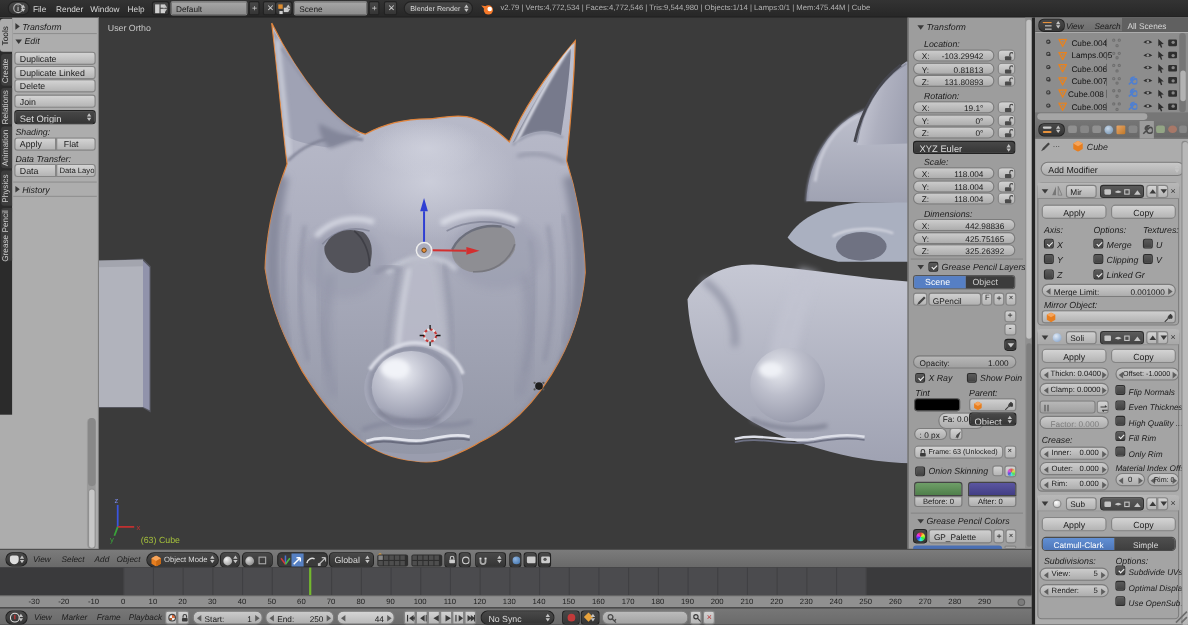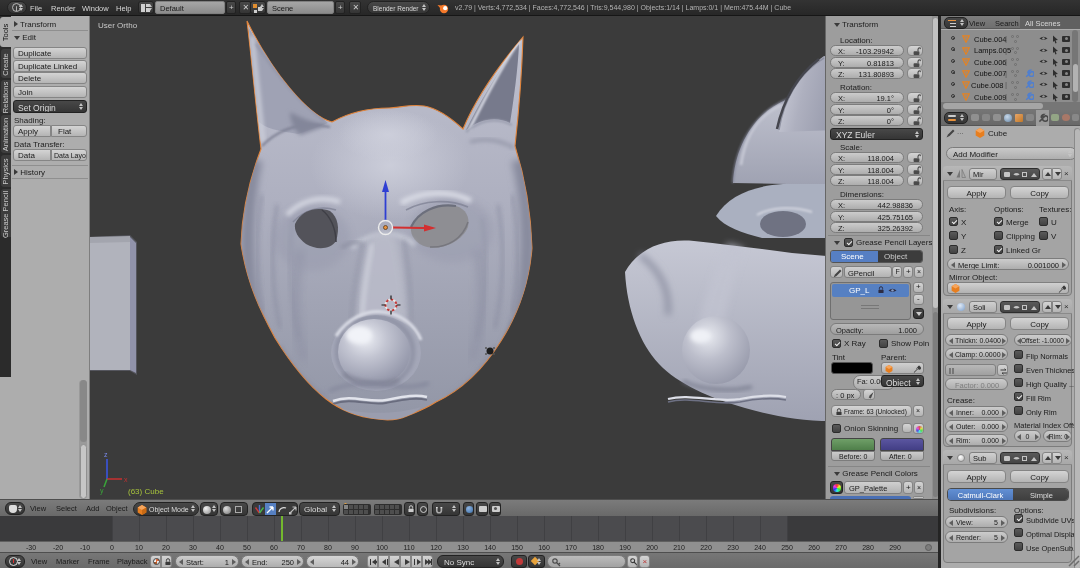--- a/index.html
+++ b/index.html
@@ -3,21 +3,21 @@
 <meta charset="utf-8">
 <style>
 * { margin:0; padding:0; box-sizing:border-box; }
 html,body { width:1080px; height:568px; overflow:hidden; }
 body { position:relative; background:#3b3b3b; font-family:"Liberation Sans", sans-serif; color:#1a1a1a; }
 .abs { position:absolute; }
 .btn { position:absolute; background:linear-gradient(#d4d4d4,#b4b4b4); border:1px solid #858585; border-radius:3px; font-size:8px; color:#1a1a1a; text-align:center; overflow:hidden; }
 .dbtn { position:absolute; background:linear-gradient(#484848,#353535); border:1px solid #222; border-radius:3px; color:#dcdcdc; font-size:8.5px; overflow:hidden; }
 .fld { position:absolute; background:linear-gradient(#d0d0d0,#b2b2b2); border:1px solid #808080; border-radius:6px; font-size:7.5px; color:#1a1a1a; overflow:hidden; }
 .cap { position:absolute; background:linear-gradient(#cccccc,#adadad); border:1px solid #7c7c7c; border-radius:7px; font-size:7.5px; color:#1a1a1a; overflow:hidden; }
-.lab { position:absolute; font-size:8px; color:#1c1c1c; white-space:nowrap; }
+.lab { position:absolute; font-size:8px; color:#1c1c1c; white-space:nowrap;font-style:italic; }
 #vhead .lab, #timeline .lab { font-size:7.5px; }
 .wlab { position:absolute; font-size:8px; color:#d8d8d8; white-space:nowrap; }
 .chk { position:absolute; width:9px; height:9px; background:linear-gradient(#5a5a5a,#424242); border:1px solid #2c2c2c; border-radius:2px; }
 .chk.on::after { content:""; position:absolute; left:1.5px; top:1.5px; width:4px; height:2px; border-left:1.5px solid #f0f0f0; border-bottom:1.5px solid #f0f0f0; transform:rotate(-45deg); }
 .tu,.td,.tl,.tr { display:inline-block; width:0; height:0; }
 .td { border-left:3px solid transparent; border-right:3px solid transparent; border-top:4px solid #3a3a3a; }
 .tu { border-left:3px solid transparent; border-right:3px solid transparent; border-bottom:4px solid #3a3a3a; }
 .tr { border-top:3px solid transparent; border-bottom:3px solid transparent; border-left:4px solid #3a3a3a; }
 .tl { border-top:3px solid transparent; border-bottom:3px solid transparent; border-right:4px solid #3a3a3a; }
 .tl.g { border-right-color:#5e5e5e; } .tr.g { border-left-color:#5e5e5e; }
@@ -447,34 +447,20 @@
   <div class="btn" style="left:66px;top:250px;width:10px;height:12px;">
       <span style="position:absolute;left:2.5px;top:1px;font-size:7px;">F</span>
     </div>
   <div class="btn" style="left:77px;top:250px;width:10px;height:12px;">
       <span style="position:absolute;left:2px;top:0px;font-size:8px;">+</span>
     </div>
   <div class="btn" style="left:88px;top:250px;width:10px;height:12px;">
       <span style="position:absolute;left:2px;top:1px;font-size:7px;">×</span>
     </div>
 
-  <div class="abs" style="left:4px;top:266px;width:81px;height:38px;background:#969696;border:1px solid #6f6f6f;border-radius:3px;">
-    <div class="abs" style="left:1px;top:1px;width:77px;height:13px;background:#5680c2;border-radius:2px;"></div>
-    <span class="abs" style="left:18px;top:3px;font-size:8px;color:#fff;">GP_L</span>
-    <svg class="abs" style="left:46px;top:3px;" width="8" height="8" viewBox="0 0 9 9">
-        <rect x="1.6" y="4.2" width="5.8" height="3.8" rx="0.8" fill="#2d2d44"></rect>
-        <path d="M2.7,4 V2.6 a1.8,1.8 0 0 1 3.6,0 V4" fill="none" stroke="#2d2d44" stroke-width="1.1"></path>
-      </svg>
-    <svg class="abs" style="left:57px;top:4px;" width="9" height="7" viewBox="0 0 10 7">
-        <path d="M0.5,3.5 Q5,-0.5 9.5,3.5 Q5,6.5 0.5,3.5 Z" fill="#2d2d44"></path>
-        <circle cx="5" cy="3.3" r="1.3" fill="#8aa0c8"></circle>
-      </svg>
-    <div class="abs" style="left:30px;top:22px;width:18px;height:1px;background:#777;"></div>
-    <div class="abs" style="left:30px;top:25px;width:18px;height:1px;background:#777;"></div>
-  </div>
   <div class="btn" style="left:87px;top:266px;width:11px;height:11px;">
       <span style="position:absolute;left:2px;top:-1px;font-size:8px;">+</span>
     </div>
   <div class="btn" style="left:87px;top:278px;width:11px;height:11px;">
       <span style="position:absolute;left:3px;top:-1px;font-size:8px;">-</span>
     </div>
   <div class="dbtn" style="left:87px;top:292px;width:11px;height:11px;">
       <i class="abs td" style="left:2px;top:3px;border-top-color:#ccc;"></i>
     </div>
   <div class="cap" style="left:4px;top:307px;width:94px;height:12px;background:linear-gradient(#b8b8b8,#9f9f9f);">

